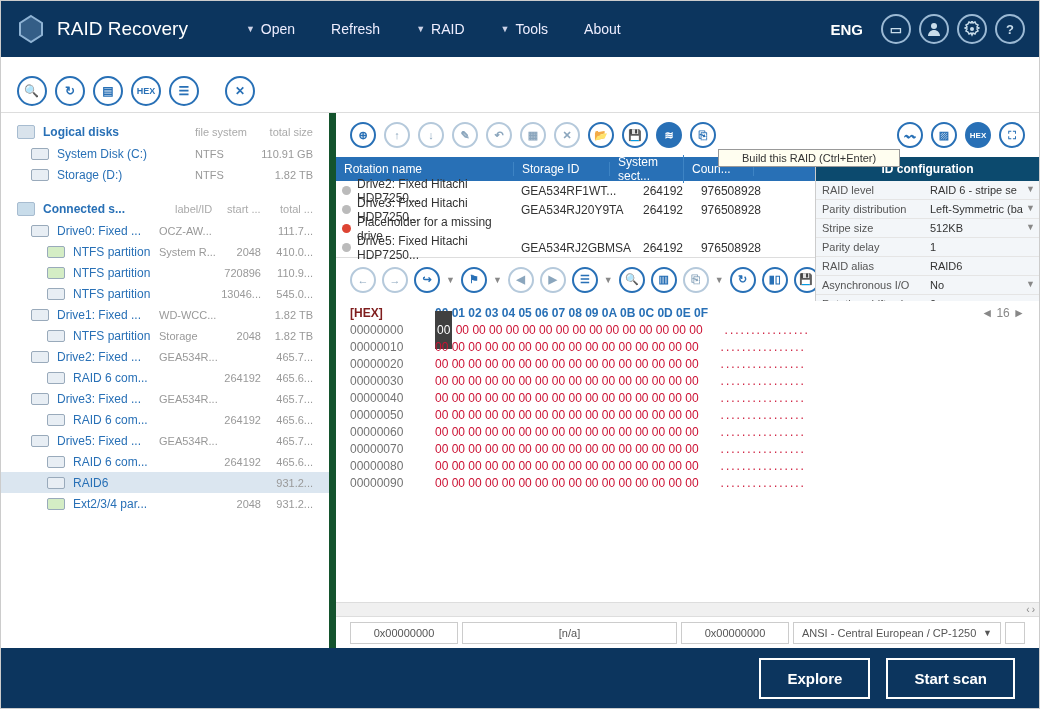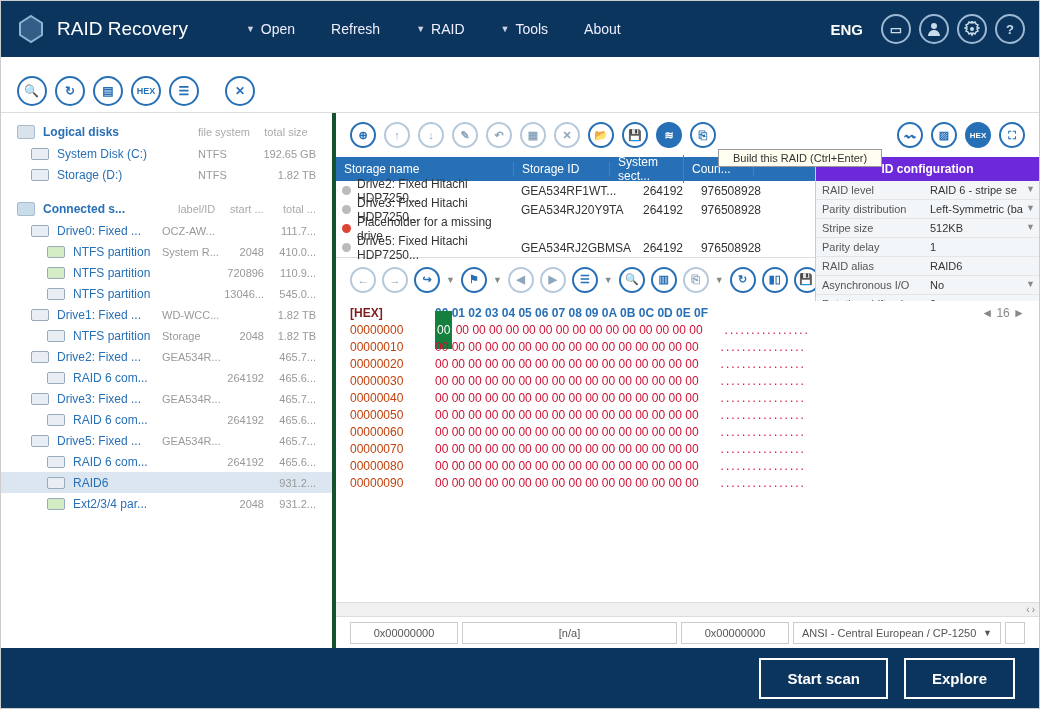--- a/index.html
+++ b/index.html
@@ -13,21 +13,21 @@
 .spacer{flex:1}
 .rtools{display:flex;align-items:center;gap:8px}
 .lang{font-size:15px;font-weight:600;margin-right:10px}
 .ticon{width:30px;height:30px;border:2px solid #9bb9d4;border-radius:50%;display:flex;align-items:center;justify-content:center;cursor:pointer;color:#c8dcea;font-weight:bold}
 .toolbar{height:44px;border-bottom:1px solid #ddd;display:flex;align-items:center;padding:0 16px;gap:8px;margin-top:12px}
 .tbtn{width:30px;height:30px;border:2px solid #2870b6;border-radius:50%;display:flex;align-items:center;justify-content:center;cursor:pointer;color:#2870b6;font-size:12px;font-weight:bold;background:#fff}
 .tbtn.dim{border-color:#b5c9db;color:#8ba6bd}
 .tbtn.fill{background:#2870b6;color:#fff}
 .tbtn.small{width:26px;height:26px;font-size:11px}
 .content{display:flex;height:calc(100% - 56px - 56px - 60px)}
-.left{width:335px;border-right:4px solid #14532d;overflow:hidden;padding:8px 0;font-size:12px}
+.left{width:335px;border-right:7px solid #14532d;overflow:hidden;padding:8px 0;font-size:12px}
 .section-hdr{display:flex;align-items:center;padding:4px 16px;color:#888;font-weight:600}
 .section-hdr .sicon{width:18px;height:14px;margin-right:8px;background:#d9e3ec;border:1px solid #a7bcd0;border-radius:2px}
 .section-title{color:#2870b6;font-weight:700;flex:0 0 auto;margin-right:auto}
 .colhdr{color:#aaa;font-size:11px;font-weight:400}
 .row{display:flex;align-items:center;padding:2px 16px 2px 30px;color:#2870b6;cursor:pointer;height:21px}
 .row.sel{background:#dbe6f0}
 .row .dicon{width:18px;height:12px;margin-right:8px;background:#e8eef4;border:1px solid #9ab;border-radius:2px;flex-shrink:0}
 .row .dicon.g{background:#d4edc5}
 .row .nm{flex:1;white-space:nowrap;overflow:hidden;text-overflow:ellipsis;color:#2870b6}
 .row .c1{width:58px;text-align:left;color:#999;font-size:11px;white-space:nowrap;overflow:hidden}
@@ -38,34 +38,34 @@
 .right{flex:1;display:flex;flex-direction:column;overflow:hidden}
 .rtoolbar{height:44px;display:flex;align-items:center;padding:0 14px;gap:8px}
 .tablewrap{position:relative}
 .thead{display:flex;background:#2870b6;color:#fff;font-size:12px;height:24px;align-items:center}
 .th{padding:0 8px;border-right:1px solid #3e84c4}
 .trows{font-size:12px}
 .tr{display:flex;padding:2px 6px;align-items:center;height:19px}
 .dot{width:9px;height:9px;border-radius:50%;background:#bbb;margin-right:6px;flex-shrink:0}
 .dot.red{background:#d43}
 .sidepanel{position:absolute;right:0;top:0;width:224px;background:#fff;border-left:1px solid #ccc}
-.sidepanel .sphdr{background:#6d28d9;color:#fff;padding:4px 8px;font-size:12px;font-weight:600;height:24px;display:flex;align-items:center;justify-content:center}
+.sidepanel .sphdr{background:#0c4a6e;color:#fff;padding:4px 8px;font-size:12px;font-weight:600;height:24px;display:flex;align-items:center;justify-content:center}
 .sidepanel .sprow{display:flex;font-size:11px;border-bottom:1px solid #e5e5e5;height:19px;align-items:center;background:#f3f6f9}
 .sidepanel .spk{flex:0 0 108px;padding:0 6px;color:#555}
 .sidepanel .spv{flex:1;padding:0 6px;color:#333;position:relative;white-space:nowrap;overflow:hidden}
 .sidepanel .spv .dd{position:absolute;right:4px;font-size:9px;color:#888}
-.tooltip{position:absolute;background:#fffef0;border:1px solid #999;padding:2px 14px;font-size:11px;color:#333;white-space:nowrap;z-index:99}
+.tooltip{position:absolute;background:#fffef0;border:1px solid #999;padding:2px 23px;font-size:11px;color:#333;white-space:nowrap;z-index:99}
 .hexbar{height:44px;display:flex;align-items:center;padding:0 14px;gap:6px;border-top:1px solid #ddd}
 .hex-area{flex:1;overflow:auto;padding:4px 14px;font-family:Consolas,monospace;font-size:12px;line-height:17px;position:relative;background:#fff}
 .hexhdr{color:#2870b6;font-weight:600}
 .hexhdr .lbl{color:#7f1d1d;display:inline-block;width:85px}
 .hexline{display:flex}
-.hoffset{color:#c2410c;width:85px;flex-shrink:0}
+.hoffset{color:#737373;width:85px;flex-shrink:0}
 .hbytes{color:#c13;flex-shrink:0;letter-spacing:0}
-.hbytes .sel{background:#15803d;color:#fff;padding:12px 2px}
+.hbytes .sel{background:#404040;color:#fff;padding:12px 2px}
 .hascii{color:#c13;margin-left:22px;letter-spacing:2px}
 .hnav{position:absolute;top:4px;right:14px;color:#888;font-size:12px}
 .statusbar{display:flex;gap:4px;padding:4px 14px;border-top:1px solid #ddd;align-items:center;height:32px}
 .sfield{border:1px solid #ccc;height:22px;padding:0 8px;font-size:11px;color:#555;display:flex;align-items:center;justify-content:center;background:#fff}
 .footer{height:60px;background:#0c355e;display:flex;align-items:center;justify-content:flex-end;padding:0 24px;gap:16px}
 .fbtn{border:2px solid #fff;color:#fff;padding:10px 26px;font-size:15px;font-weight:600;cursor:pointer;background:transparent}
 .scroll-stub{height:14px;background:#f0f0f0;border-top:1px solid #ddd;display:flex;justify-content:flex-end;align-items:center;padding:0 4px;gap:2px;font-size:10px;color:#888}
 </style>
 </head>
 <body>
@@ -127,28 +127,28 @@
   <div class="tbtn">✕</div>
 </div>
 
 <div class="content">
 
   <div class="left">
     <div class="section-hdr">
       <div class="sicon"></div>
       <span class="section-title">Logical disks</span>
       <span class="colhdr" style="width:58px">file system</span>
-      <span class="colhdr" style="width:60px;text-align:center">total size</span>
+      <span class="colhdr" style="width:60px;text-align:right">total size</span>
     </div>
     <div id="logical-list">
         <div class="row">
           <div class="dicon"></div>
           <div class="nm">System Disk (C:)</div>
           <div class="c1" style="width:58px">NTFS</div>
-          <div class="c3" style="width:60px">192.65 GB</div>
+          <div class="c3" style="width:60px">110.91 GB</div>
         </div>
         <div class="row">
           <div class="dicon"></div>
           <div class="nm">Storage (D:)</div>
           <div class="c1" style="width:58px">NTFS</div>
           <div class="c3" style="width:60px">1.82 TB</div>
         </div>
       </div>
     <div class="hr"></div>
     <div class="section-hdr">
@@ -274,21 +274,21 @@
       <div class="tbtn small fill">≋</div>
       <div class="tbtn small">⎘</div>
       <div class="spacer"></div>
       <div class="tbtn small">〰</div>
       <div class="tbtn small">▨</div>
       <div class="tbtn small fill" style="font-size:8px">HEX</div>
       <div class="tbtn small">⛶</div>
     </div>
     <div class="tablewrap">
       <div class="thead">
-        <div class="th" style="width:178px">Storage name</div>
+        <div class="th" style="width:178px">Rotation name</div>
         <div class="th" style="width:96px">Storage ID</div>
         <div class="th" style="width:74px">System sect...</div>
         <div class="th" style="width:70px">Coun...</div>
       </div>
       <div class="trows" id="drive-rows">
           <div class="tr">
             <div class="dot"></div>
             <div style="width:164px">Drive2: Fixed Hitachi HDP7250...</div>
             <div style="width:96px">GEA534RF1WT...</div>
             <div style="width:74px;text-align:right;padding-right:8px">264192</div>
@@ -441,15 +441,15 @@
       <div class="sfield" style="width:208px;justify-content:space-between">
           <span>ANSI - Central European / CP-1250</span>
           <span style="font-size:9px">▼</span>
         </div>
       <div class="sfield" style="width:20px"></div>
     </div>
   </div>
 </div>
 
 <div class="footer">
+  <button class="fbtn">Explore</button>
   <button class="fbtn">Start scan</button>
-  <button class="fbtn">Explore</button>
 </div>
 
 </body></html>

